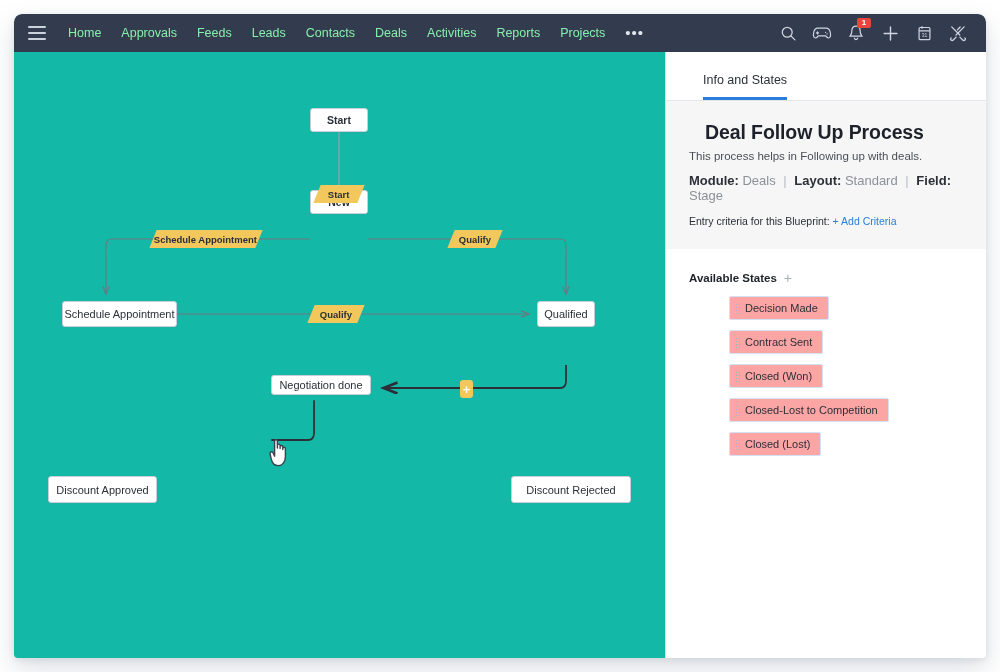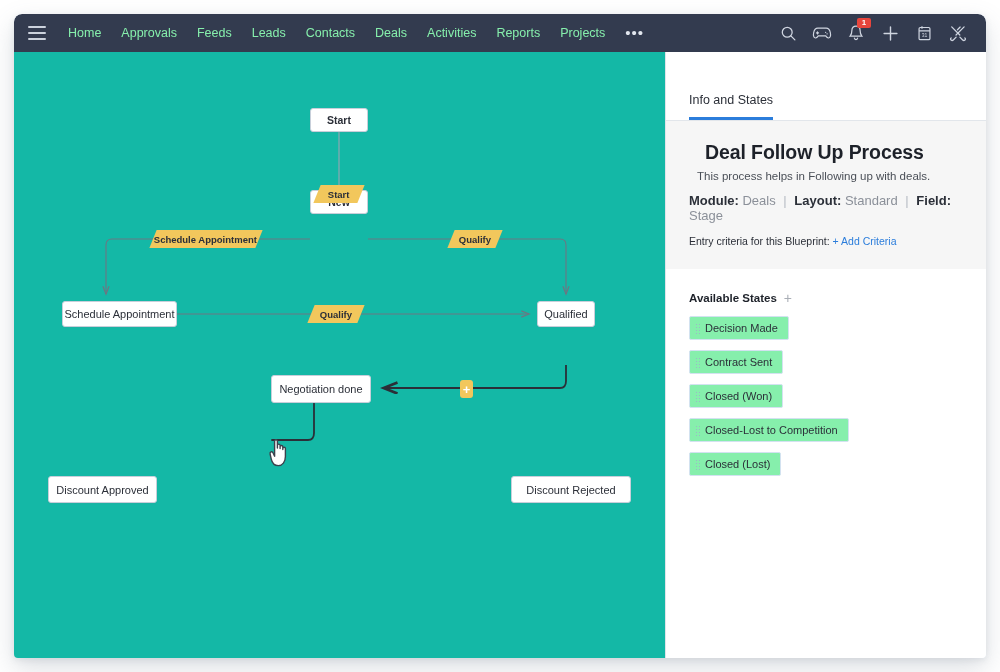--- a/index.html
+++ b/index.html
@@ -157,28 +157,27 @@
   #rightpanel {
     position: absolute;
     left: 651px; top: 38px;
     width: 321px;
     height: 606px;
     background: #ffffff;
     border-left: 1px solid #dfe4ea;
     box-sizing: border-box;
   }
   .panel-tabs {
-    height: 40px;
+    height: 49px;
     border-bottom: 1px solid #e2e6eb;
     display: flex;
     align-items: flex-end;
-    padding-left: 23px;
+    padding-left: 37px;
     box-sizing: border-box;
     background: #fff;
-    margin-top: 29px;
   }
   .panel-tab {
     font-size: 12.5px;
     color: #2b2f38;
     padding-bottom: 10px;
     border-bottom: 3px solid #2b7ddb;
     cursor: pointer;
   }
   .panel-info {
     background: #f6f6f6;
@@ -188,21 +187,21 @@
   .panel-title {
     font-size: 19.5px;
     color: #1d2129;
     font-weight: bold;
     margin: 0 0 6px 16px;
     letter-spacing: -0.1px;
   }
   .panel-desc {
     font-size: 11.5px;
     color: #4a4f57;
-    margin: 0 0 11px 8px;
+    margin: 0 0 11px 0;
   }
   .panel-meta {
     font-size: 13px;
     color: #2b2f38;
     margin-bottom: 12px;
   }
   .panel-meta b { font-weight: bold; }
   .panel-meta .val { color: #8b9099; }
   .panel-meta .sep { color: #b6bbc3; padding: 0 4px; }
   .panel-entry { font-size: 10.5px; color: #2b2f38; }
@@ -221,28 +220,29 @@
     color: #a9aeb6;
     font-size: 14px;
     margin-left: 7px;
     line-height: 1;
     cursor: pointer;
     font-weight: normal;
   }
   .state-chip {
     display: inline-flex;
     align-items: center;
-    background: #86efac;
+    background: #fca5a5;
     border: 1px solid #d3e2f0;
     border-radius: 2px;
     font-size: 11px;
     color: #2b2f38;
     padding: 5px 10px 5px 5px;
     margin-bottom: 10px;
     cursor: pointer;
+    margin-left: 40px;
   }
   .state-chip .grip {
     display: inline-block;
     width: 5px;
     height: 11px;
     margin-right: 5px;
     background-image: radial-gradient(#9eb4c9 40%, transparent 41%);
     background-size: 3px 3px;
     opacity: 0.95;
   }
@@ -354,21 +354,21 @@
     </div>
 
     <div class="node" style="left:48px; top:249px; width:115px; height:26px;">
       <span>Schedule Appointment</span>
     </div>
 
     <div class="node" style="left:523px; top:249px; width:58px; height:26px;">
       <span>Qualified</span>
     </div>
 
-    <div class="node" style="left:257px; top:323px; width:100px; height:28px;">
+    <div class="node" style="left:257px; top:323px; width:100px; height:20px;">
       <span>Negotiation done</span>
     </div>
 
     <div class="node" style="left:34px; top:424px; width:109px; height:27px;">
       <span>Discount Approved</span>
     </div>
 
     <div class="node" style="left:497px; top:424px; width:120px; height:27px;">
       <span>Discount Rejected</span>
     </div>

